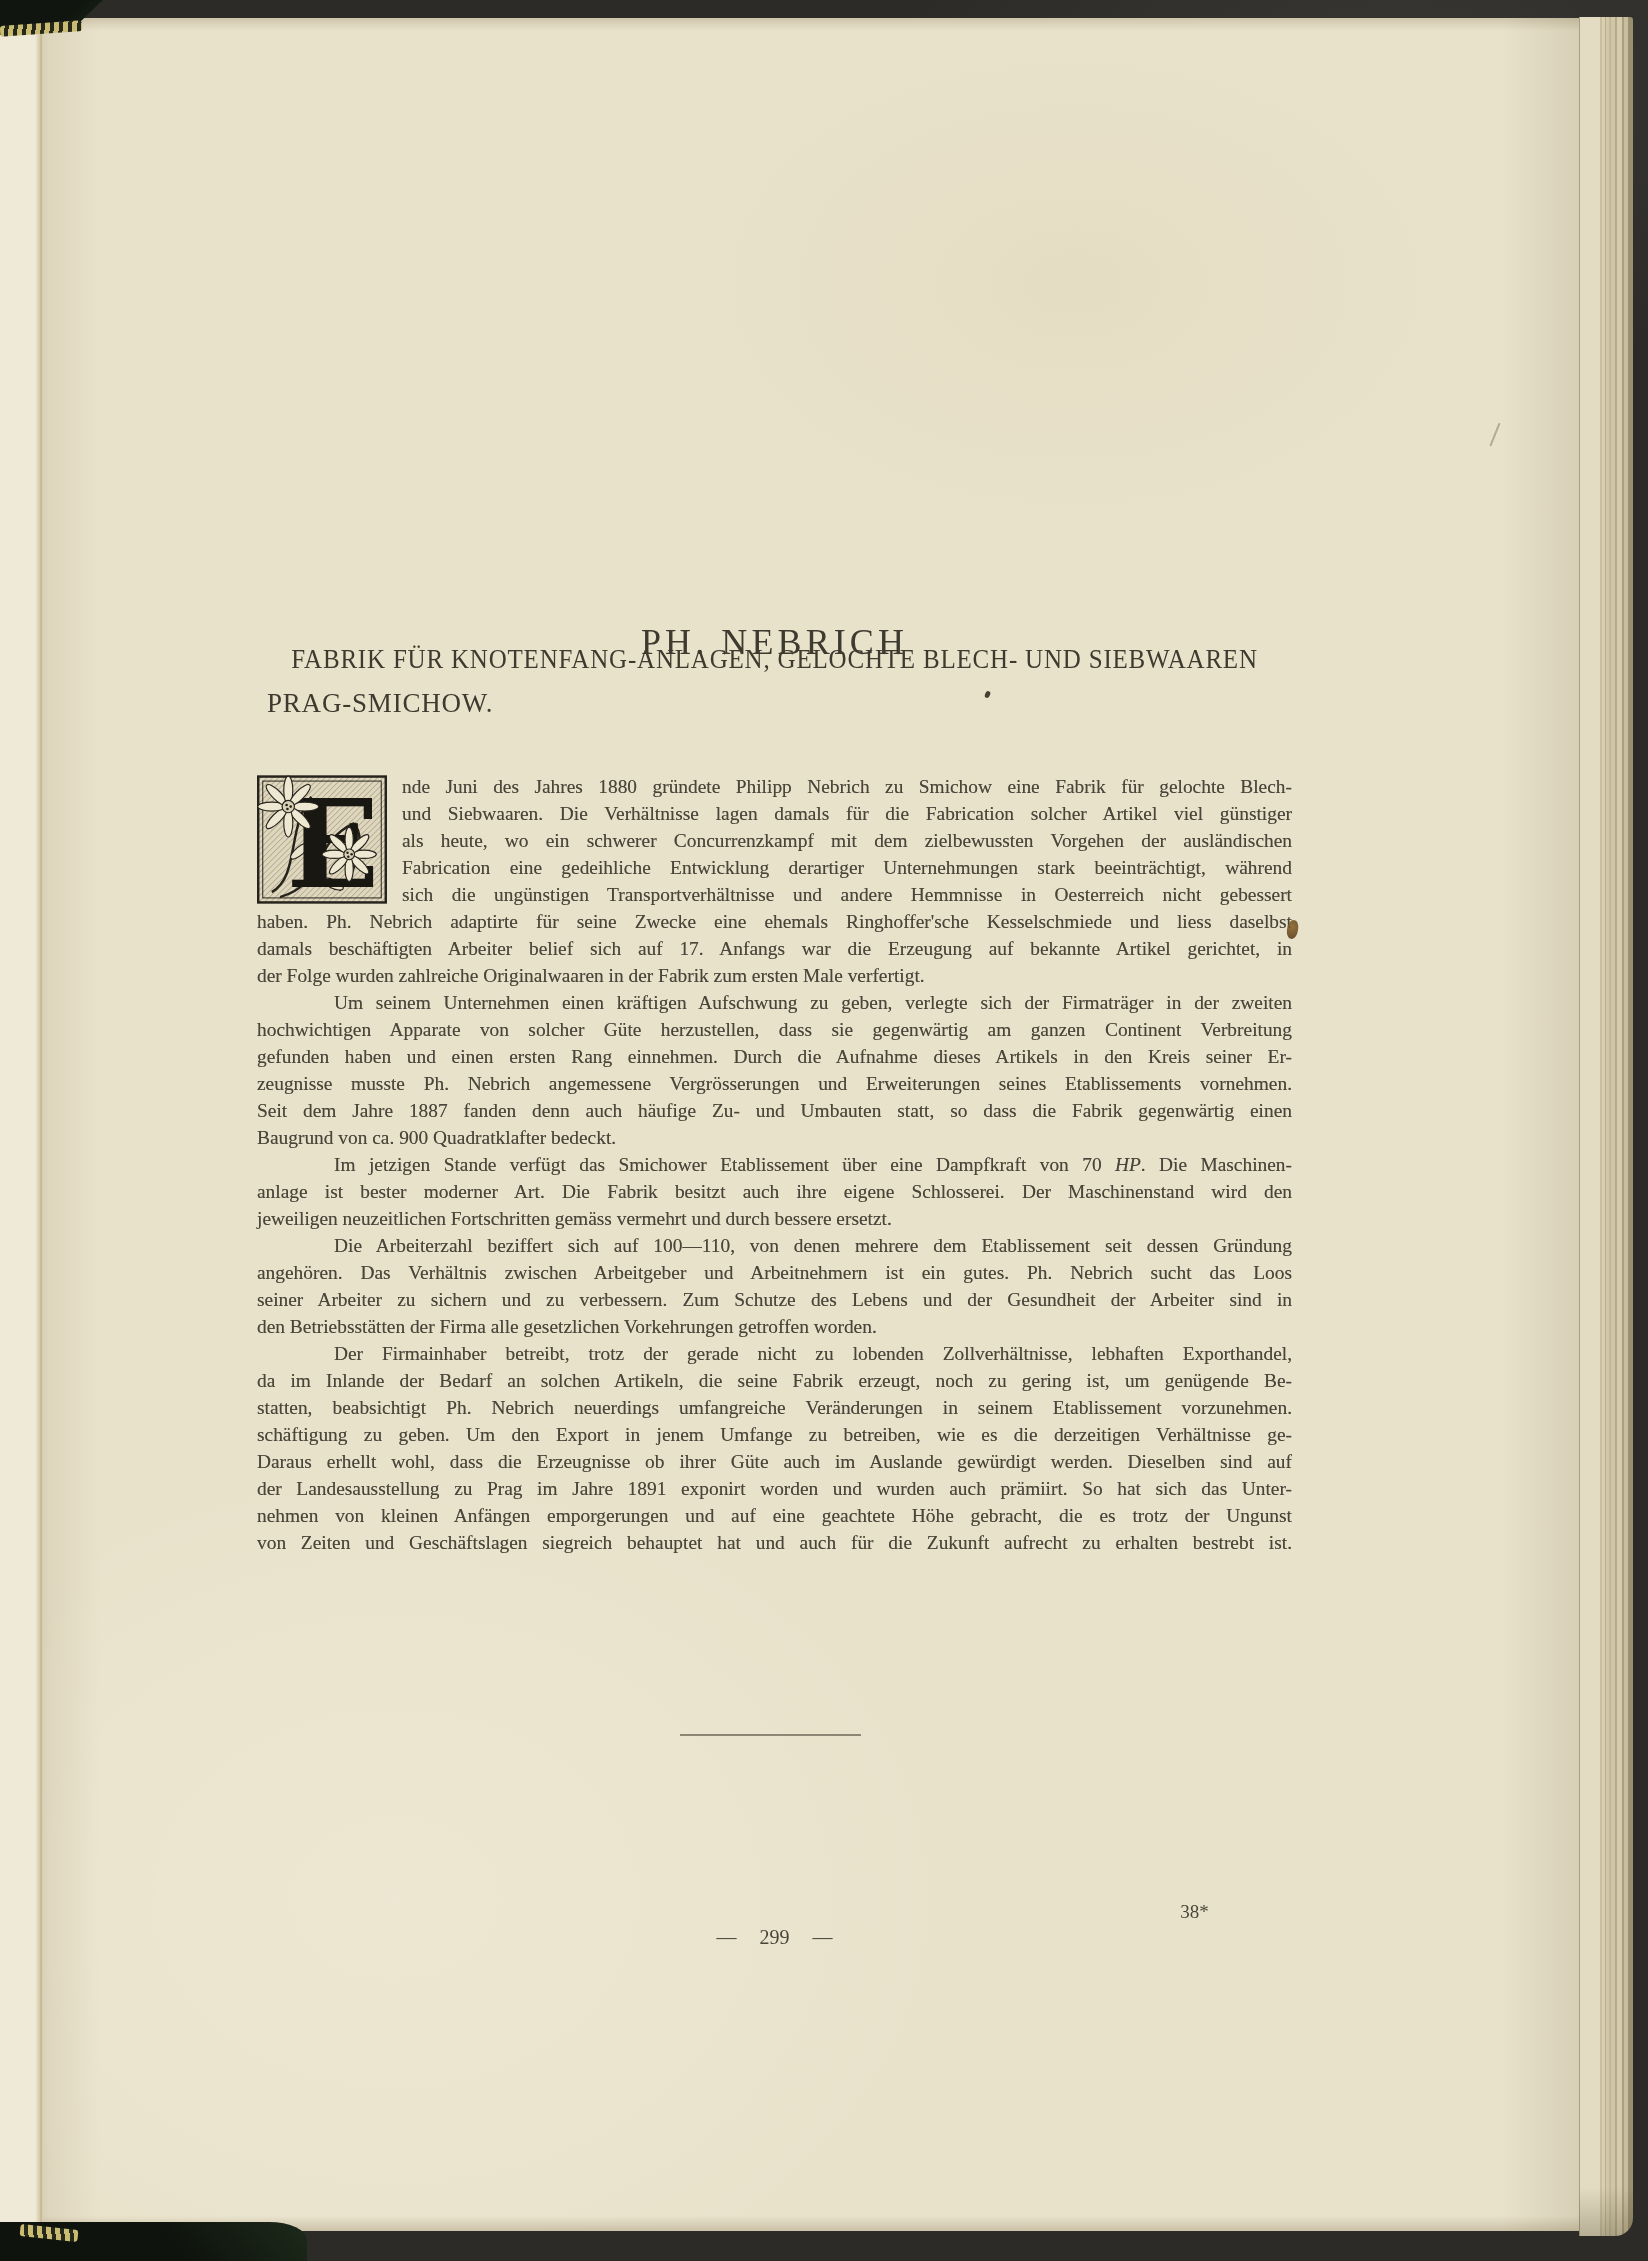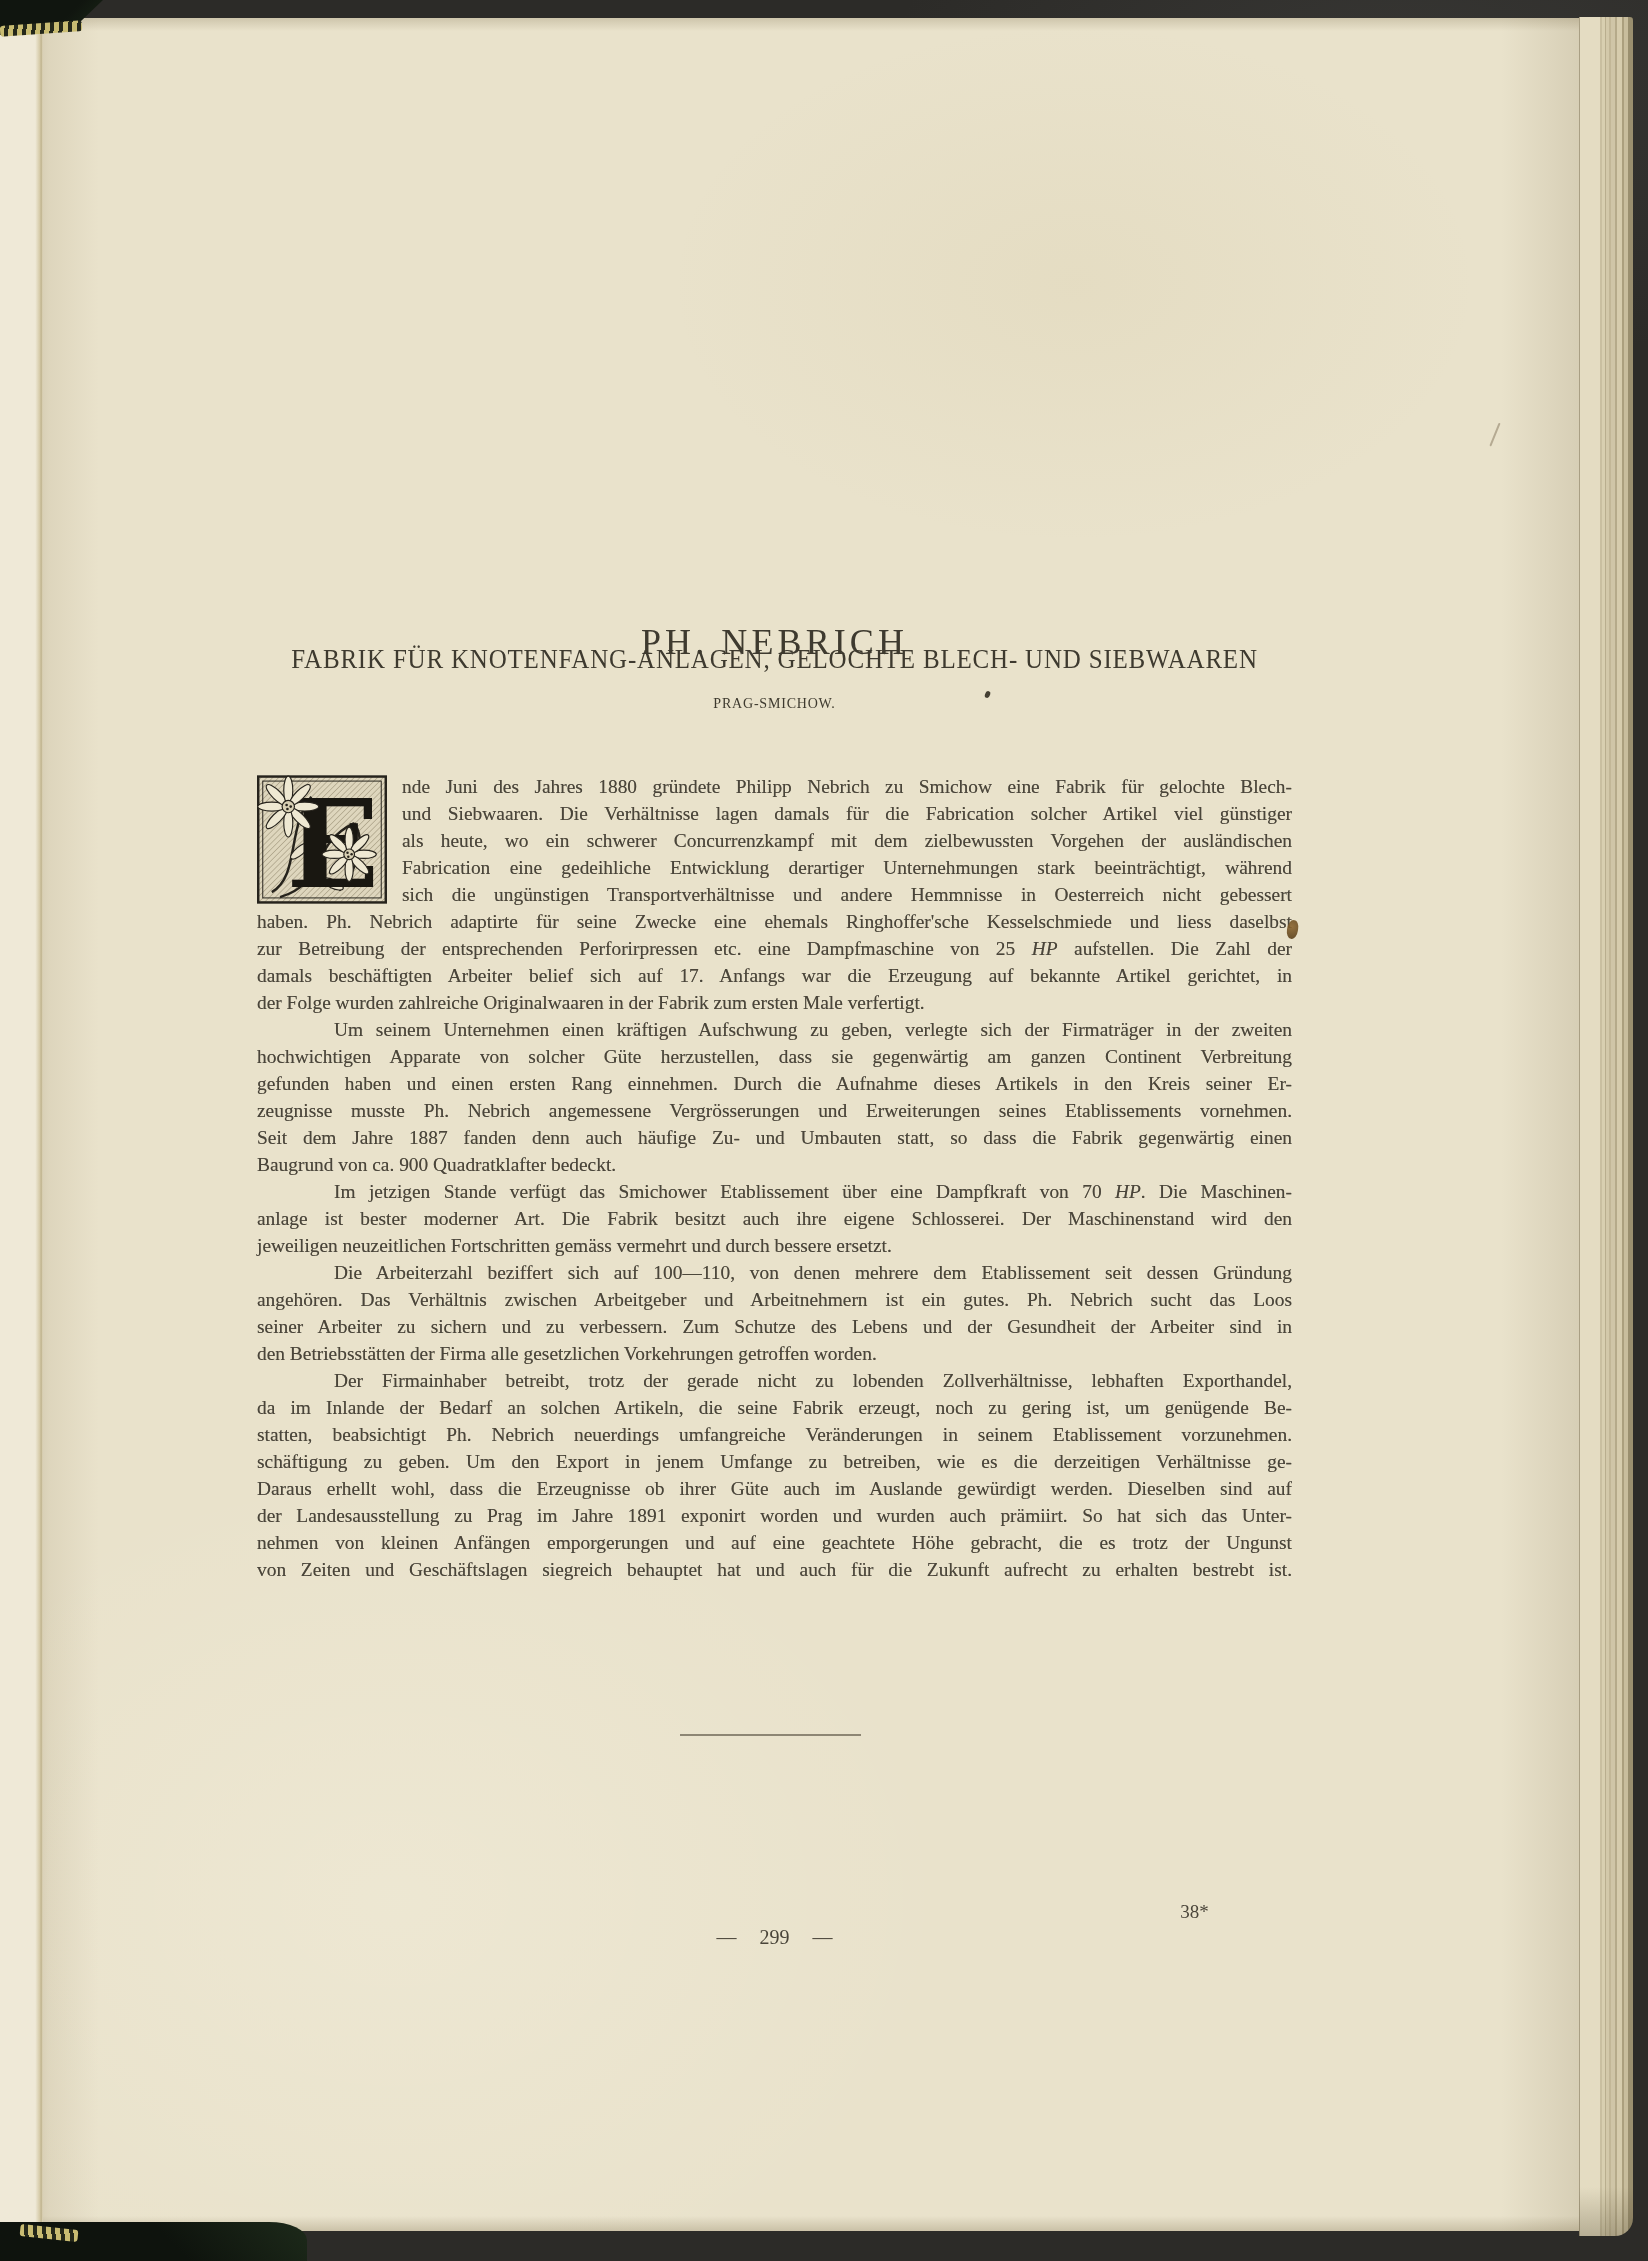--- a/index.html
+++ b/index.html
@@ -66,22 +66,22 @@
     color:var(--heading_ink,#3e3a2f);
     margin-top:40px;
   }
   .page-subtitle{
     position:absolute;left:252px;top:646px;width:1045px;
     font-size:25px;line-height:25px;letter-spacing:0.8px;text-align:center;
     color:var(--heading_ink,#3e3a2f);
     transform:scaleY(1.06);transform-origin:top center;
   }
   .page-location{
-    position:absolute;left:257px;top:693px;width:1035px;
-    font-size:14px;line-height:21.4px;letter-spacing:0.8px;text-align:center;
+    position:absolute;left:267px;top:693px;width:1035px;
+    font-size:27px;line-height:21.4px;letter-spacing:0.8px;text-align:left;
     color:var(--heading_ink,#3e3a2f);
   }
   .article-text{
     position:absolute;left:257px;top:773px;width:1035px;
     font-size:19.4px;line-height:27px;
     color:var(--ink,#4a453a);
     text-shadow:0 0 0.5px rgba(74,69,58,.55);
   }
   .paragraph{overflow:visible;}
   .paragraph::after{content:"";display:block;clear:both;}
@@ -182,21 +182,20 @@
             <circle cx="115" cy="96" r="1.5" fill="#26231c"></circle>
             <circle cx="111" cy="99" r="1.5" fill="#26231c"></circle>
     </g>
   </svg>
         <div class="line">nde Juni des Jahres 1880 gründete Philipp Nebrich zu Smichow eine Fabrik für gelochte Blech-</div>
         <div class="line">und Siebwaaren.  Die Verhältnisse lagen damals für die Fabrication solcher Artikel viel günstiger</div>
         <div class="line">als heute, wo ein schwerer Concurrenzkampf mit dem zielbewussten Vorgehen der ausländischen</div>
         <div class="line">Fabrication eine gedeihliche Entwicklung derartiger Unternehmungen stark beeinträchtigt, während</div>
         <div class="line">sich die ungünstigen Transportverhältnisse und andere Hemmnisse in Oesterreich nicht gebessert</div>
         <div class="line">haben.  Ph. Nebrich adaptirte für seine Zwecke eine ehemals Ringhoffer'sche Kesselschmiede und liess daselbst</div>
-        <div class="line">zur Betreibung der entsprechenden Perforirpressen etc. eine Dampfmaschine von 25 <i>HP</i> aufstellen.  Die Zahl der</div>
         <div class="line">damals beschäftigten Arbeiter belief sich auf 17.  Anfangs war die Erzeugung auf bekannte Artikel gerichtet, in</div>
         <div class="line endline">der Folge wurden zahlreiche Originalwaaren in der Fabrik zum ersten Male verfertigt.</div>
       </div>
       <div class="paragraph">
         <div class="line indent">Um seinem Unternehmen einen kräftigen Aufschwung zu geben, verlegte sich der Firmaträger in der zweiten</div>
         <div class="line">hochwichtigen Apparate von solcher Güte herzustellen, dass sie gegenwärtig am ganzen Continent Verbreitung</div>
         <div class="line">gefunden haben und einen ersten Rang einnehmen.  Durch die Aufnahme dieses Artikels in den Kreis seiner Er-</div>
         <div class="line">zeugnisse musste Ph. Nebrich angemessene Vergrösserungen und Erweiterungen seines Etablissements vornehmen.</div>
         <div class="line">Seit dem Jahre 1887 fanden denn auch häufige Zu- und Umbauten statt, so dass die Fabrik gegenwärtig einen</div>
         <div class="line endline">Baugrund von ca. 900 Quadratklafter bedeckt.</div>

